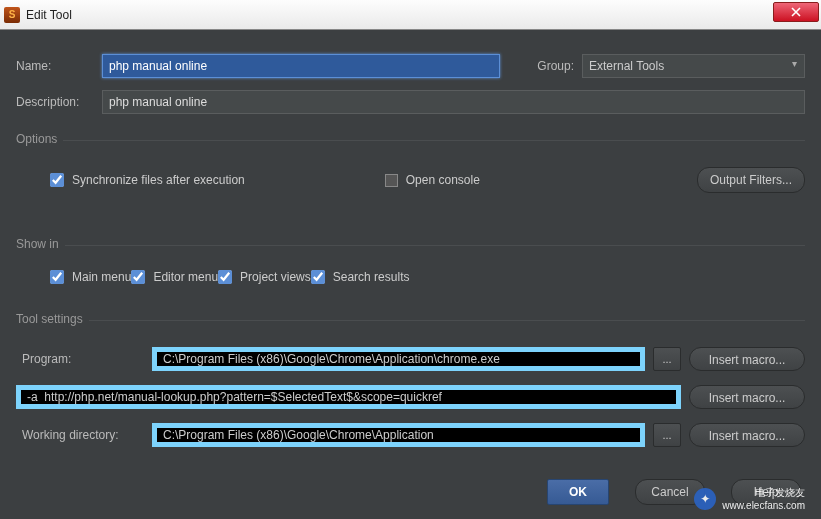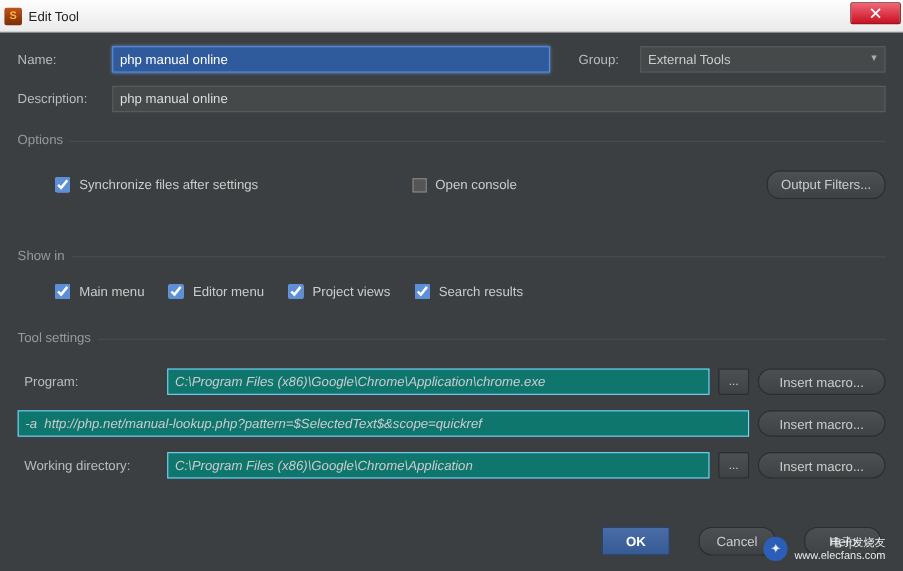--- a/index.html
+++ b/index.html
@@ -3,44 +3,44 @@
   <meta charset="utf-8">
   <style>
     * { box-sizing: border-box; margin: 0; padding: 0; font-family: "Segoe UI", Tahoma, sans-serif; }
     body { width: 821px; height: 519px; background: #3c3f41; overflow: hidden; }
     .titlebar { height: 30px; background: linear-gradient(#fdfdfd,#eaeaea); border-bottom: 1px solid #888; display: flex; align-items: center; padding: 4px 4px; position: relative; }
     .titlebar-title { font-size: 12px; color: #222; margin-left: 6px; }
     .titlebar-icon { width: 16px; height: 16px; background: linear-gradient(#c0541a,#7a2c05); border-radius: 2px; display:flex; align-items:center; justify-content:center; }
     .titlebar-icon::after{ content:"S"; color:#ffb347; font-size:10px; font-weight:bold;}
     .close-btn { position:absolute; right:2px; top:2px; width:46px; height:20px; background: linear-gradient(#e67,#c12); border:1px solid #8a1d1d; border-radius:2px; display:flex; align-items:center; justify-content:center; }
     .close-btn svg { width:10px; height:10px; }
-    .dialog-body { padding: 12px 16px 10px 16px; color: #bbb; font-size: 12px; }
+    .dialog-body { padding: 24px 16px 10px 16px; color: #bbb; font-size: 12px; }
     .row { display:flex; align-items:center; margin-bottom:12px; gap:8px; }
     .label { width: 78px; color:#bbb; font-size:12px; }
     .label-desc { width: 78px; }
     .input-text { flex:1; background:#45494a; border:1px solid #5a5d5e; color:#ddd; padding:4px 6px; font-size:12px; height:24px; }
     .input-text.selected { background:#2f5a9b; color:#fff; border:1px solid #5c8fd6; box-shadow: 0 0 3px #5c8fd6; }
     .sel-wrap { position:relative; flex:1; }
     .sel { width:100%; background:#45494a; border:1px solid #5a5d5e; color:#ccc; padding:4px 6px; font-size:12px; height:24px; appearance:none; }
     .sel-wrap::after { content:"▾"; position:absolute; right:8px; top:4px; color:#aaa; font-size:10px; pointer-events:none; }
-    .group-label { margin-left:18px; width:48px; }
+    .group-label { margin-left:18px; width:48px;text-align:right; }
     .section-title { color:#999; font-size:12px; margin:10px 0 10px 0; border-bottom:1px solid #4a4d4f; padding-bottom:0; position:relative; }
     .section-title span { background:#3c3f41; position:relative; top:6px; padding-right:6px;}
     .opts-region { padding:16px 0 0 34px; display:flex; align-items:center; }
     .chk { display:inline-flex; align-items:center; gap:8px; color:#ccc; font-size:12px; }
     .chk input { width:14px; height:14px; accent-color:#5c8fd6; }
     .chk-box { width:13px; height:13px; border:1px solid #888; background:#555; display:inline-block; }
     .btn { background: linear-gradient(#4d5052,#3f4244); border:1px solid #2a2c2d; color:#ccc; padding:5px 12px; font-size:12px; border-radius:12px; cursor:pointer; }
     .opts-flex { display:flex; align-items:center; width:100%; }
     .spacer { flex:1; }
-    .show-in-row { display:flex; gap:22px; padding:14px 0 0 34px; }
+    .show-in-row { display:flex; padding:14px 0 0 34px; }
     .tool-settings { padding-top:16px; }
     .ts-row { display:flex; align-items:center; margin-bottom:14px; gap:8px; }
     .ts-label { width:128px; color:#bbb; font-size:12px; padding-left:6px; }
-    .ts-input { flex:1; background:#0f766e; border:1px solid #7dd3fc; color:#ccc; padding:4px 6px; font-size:12px; height:24px;font-style:italic; }
+    .ts-input { flex:1; background:#000000; border:5px solid #7dd3fc; color:#ccc; padding:4px 6px; font-size:12px; height:24px; }
     .browse-btn { width:28px; height:24px; background:linear-gradient(#4d5052,#3f4244); border:1px solid #2a2c2d; color:#ccc; font-size:11px; border-radius:2px; cursor:pointer; display:flex; align-items:center; justify-content:center; }
     .insert-btn { width:116px; height:24px; }
     .button-bar { position:absolute; bottom:14px; right:20px; display:flex; gap:26px; }
     .ok-btn { background: linear-gradient(#4a6da7,#365a94); border:1px solid #274571; color:#fff; font-weight:bold; width:62px; height:26px; border-radius:2px; font-size:12px; cursor:pointer;}
     .plain-btn { width:70px; height:26px; }
     .watermark { position:absolute; right:16px; bottom:8px; display:flex; align-items:center; gap:6px; color:#fff; font-size:10px; opacity:0.9; pointer-events:none; text-align:right;}
     .watermark .logo { width:22px; height:22px; border-radius:50%; background:#2a63c4; display:flex; align-items:center; justify-content:center; }
     .watermark .logo::after { content:"✦"; color:#fff; font-size:12px;}
   </style>
 </head>
@@ -73,21 +73,21 @@
     <div class="label label-desc">Description:</div>
     <input class="input-text" value="php manual online" style="">
   </div>
 
   <div class="section-title"><span>Options</span></div>
 
   <div class="opts-region">
     <div class="opts-flex">
       <label class="chk">
         <input type="checkbox" checked="" style="">
-        <span>Synchronize files after settings</span>
+        <span>Synchronize files after execution</span>
       </label>
       <div style="width:140px;"></div>
       <label class="chk">
         <span class="chk-box"></span>
         <span>Open console</span>
       </label>
       <div class="spacer"></div>
       <button class="btn">Output Filters...</button>
     </div>
   </div>

